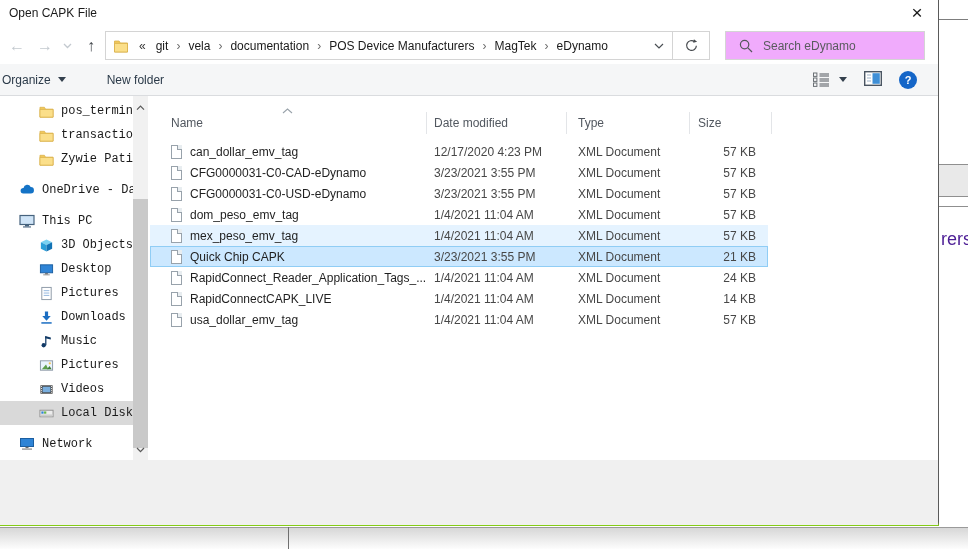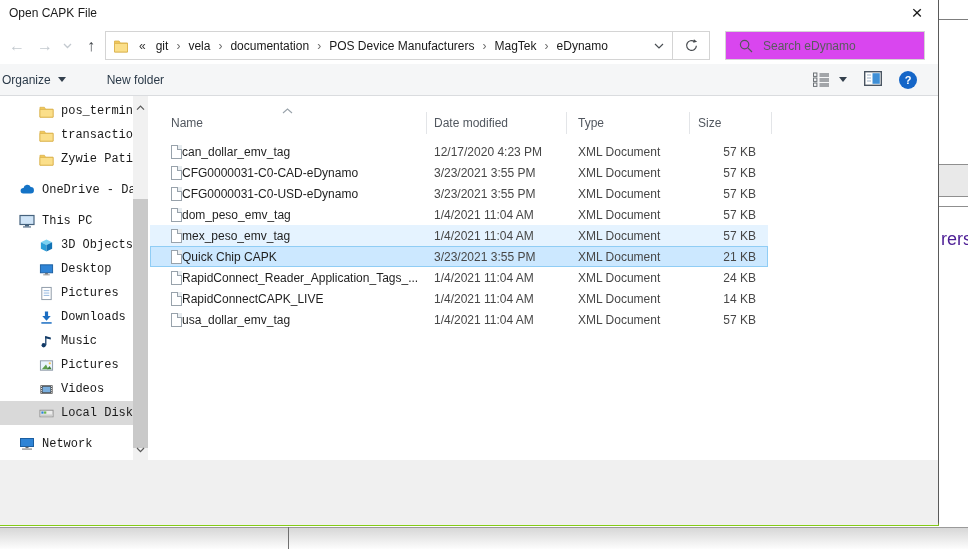--- a/index.html
+++ b/index.html
@@ -36,21 +36,21 @@
   .nav-up      { left:78px; color:#45494e; }
   .addr { position:absolute; left:105px; top:3px; width:605px; height:29px; background:#fff;
           border:1px solid #d4d4d4; display:flex; align-items:stretch; }
   .crumbs { flex:1; display:flex; align-items:center; padding-left:5px; overflow:hidden; white-space:nowrap; }
   .crumb-folder { margin:0 6px 0 2px; display:flex; }
   .crumb { padding:0 6px; }
   .crumb-sep { color:#6d6d6d; font-size:12px; padding:0 2px; }
   .crumb-overflow { padding:0 4px; color:#333; }
   .addr-dropdown { width:26px; display:flex; align-items:center; justify-content:center; }
   .refresh-btn { width:37px; border-left:1px solid #d4d4d4; display:flex; align-items:center; justify-content:center; }
-  .searchbox { position:absolute; left:725px; top:3px; width:200px; height:29px; background:#d946ef;
+  .searchbox { position:absolute; left:725px; top:3px; width:200px; height:29px; background:#f0abfc;
                border:1px solid #d4d4d4; display:flex; align-items:center; padding-left:13px; }
   .searchbox svg { flex:0 0 auto; }
   .searchbox input { border:none; outline:none; flex:1; margin-left:10px; font-family:"Liberation Sans",sans-serif;
                      font-size:12px; color:#333; background:transparent; }
   .searchbox input::placeholder { color:#595b5e; opacity:1; }
 
   
   .toolbar { position:absolute; left:0; top:64px; width:100%; height:32px; background:#f5f6f7;
              border-bottom:1px solid #dadcdf; display:flex; align-items:center; color:#2b3a49; }
   .tb-organize { margin-left:2px; display:flex; align-items:center; gap:7px; }
@@ -79,21 +79,21 @@
   .filelist { position:absolute; left:148px; top:108px; width:790px; height:364px; background:#fff; }
   .sort-caret { position:absolute; left:134px; top:0px; }
   .lheader { position:absolute; left:2px; top:4px; display:flex; height:22px; color:#51575f; }
   .lheader .hc { border-right:1px solid #e3e5e8; display:flex; align-items:center; }
   .hc-name { width:277px; padding-left:21px; }
   .hc-date { width:140px; padding-left:7px; }
   .hc-type { width:123px; padding-left:11px; }
   .hc-size { width:82px;  padding-left:8px; }
   .rows { position:absolute; left:2px; top:33px; width:618px; }
   .row { height:21px; display:flex; align-items:center; color:#474747; }
-  .row .c-name { width:277px; display:flex; align-items:center; gap:0; padding-left:21px; color:#1f1f1f;
+  .row .c-name { width:277px; display:flex; align-items:center; gap:8px; padding-left:21px; color:#1f1f1f;
                  white-space:nowrap; overflow:hidden; }
   .row .c-date { width:140px; padding-left:7px; }
   .row .c-type { width:123px; padding-left:11px; }
   .row .c-size { width:74px; text-align:right; padding-right:8px; }
   .row.hover { background:#e5f3ff; }
   .row.selected { background:#cce8ff; outline:1px solid #90cdf5; outline-offset:-1px; }
   .fico { position:relative; width:11px; height:14px; background:#fff; border:1px solid #98a2ab; flex:0 0 11px; }
   .fico::before { content:""; position:absolute; top:-1px; right:-1px; width:4px; height:4px; background:#e8edf0;
                   border-left:1px solid #98a2ab; border-bottom:1px solid #98a2ab; }
 

